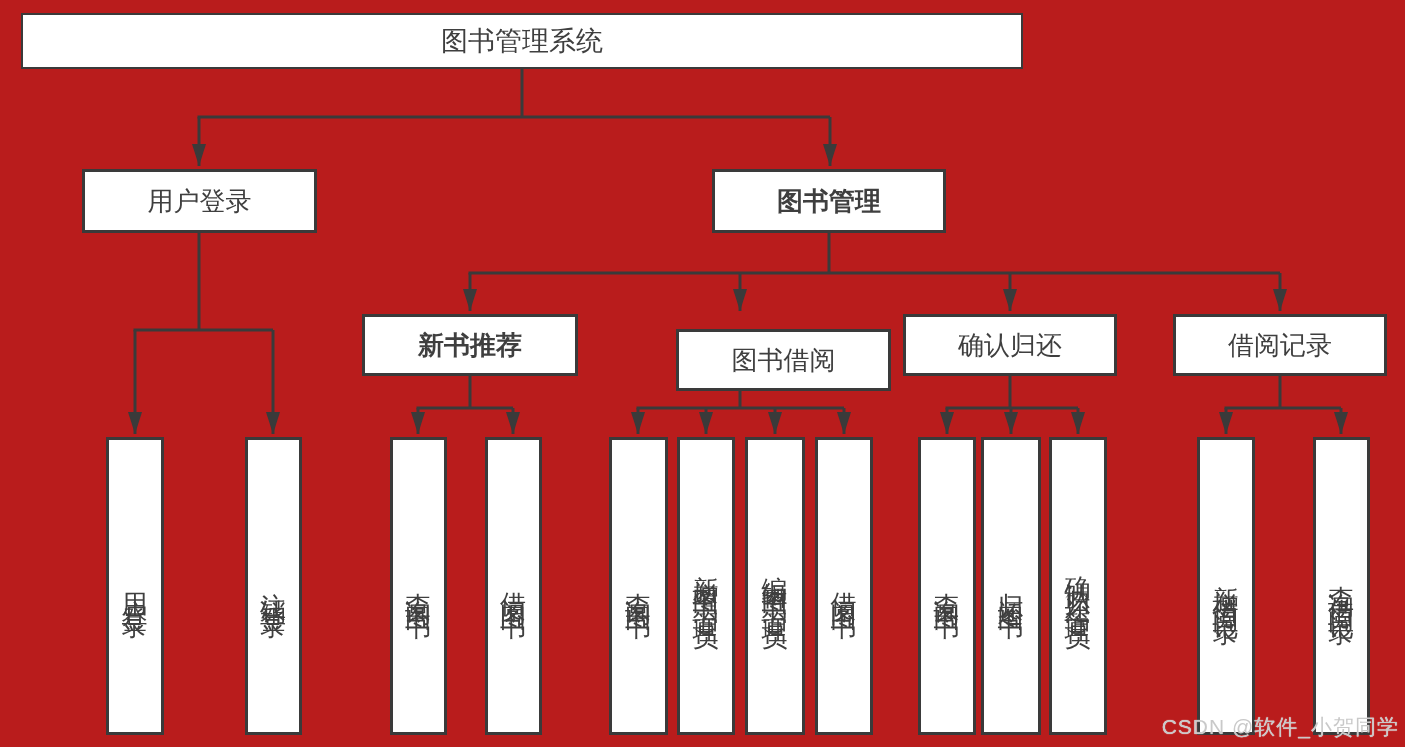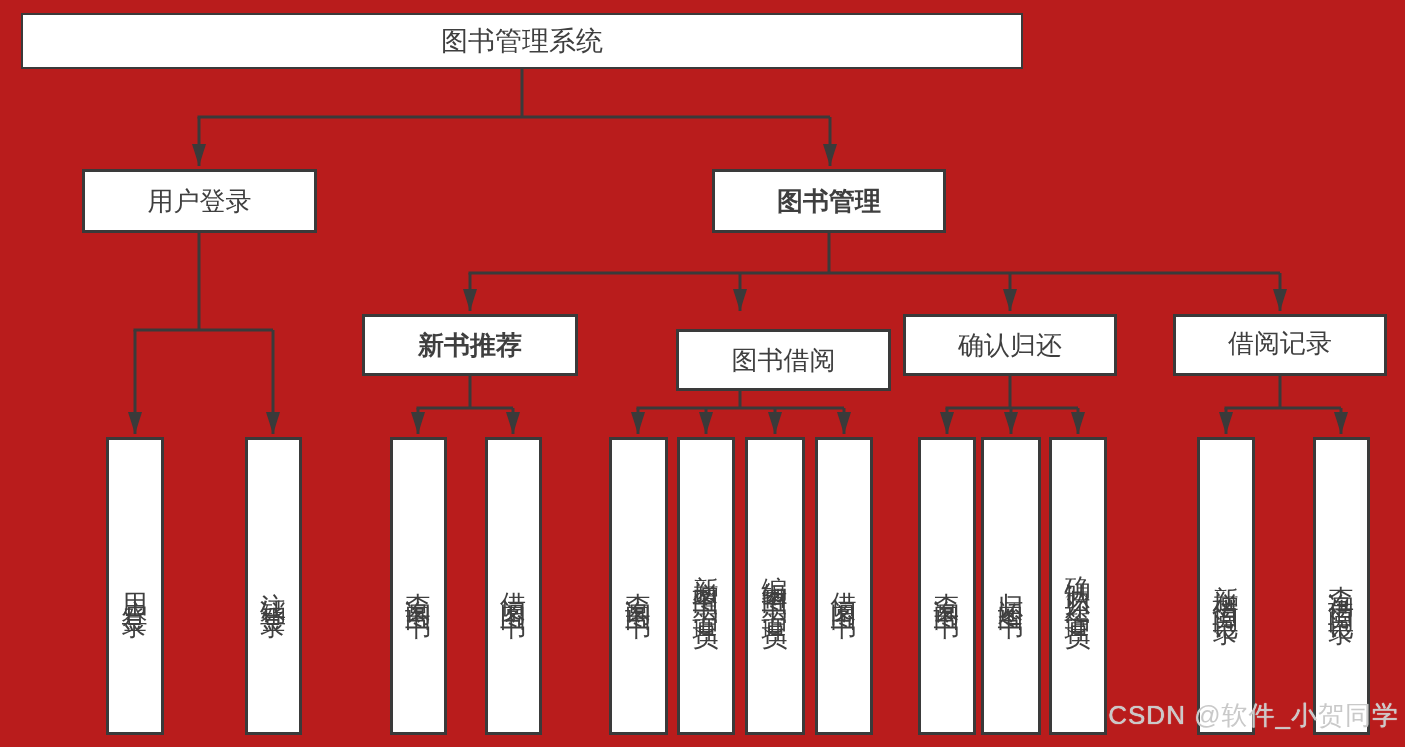--- a/index.html
+++ b/index.html
@@ -40,22 +40,22 @@
     writing-mode: vertical-lr;
     text-orientation: upright;
     letter-spacing: 7px;
     font-size: 26px;
     white-space: nowrap;
   }
 
   .watermark {
     position: absolute;
     right: 6px;
-    bottom: 14px;
-    font-size: 26px;
+    bottom: 6px;
+    font-size: 21px;
     color: #c9c9c9;
     text-shadow: 0 0 1px #ffffff;
     letter-spacing: 1px;
   }
 </style>
 </head>
 <body>
 
 <div class="canvas">
 
@@ -115,21 +115,21 @@
 
   <div class="node" style="left:362px; top:314px; width:216px; height:62px;font-weight:bold;">
     <span>新书推荐</span>
   </div>
   <div class="node" style="left:633px; top:329px; width:215px; height:62px;margin-left:43px;">
     <span>图书借阅</span>
   </div>
   <div class="node" style="left:903px; top:314px; width:214px; height:62px;">
     <span>确认归还</span>
   </div>
-  <div class="node" style="left:1173px; top:314px; width:214px; height:62px;font-family:Liberation Mono, monospace;">
+  <div class="node" style="left:1173px; top:314px; width:214px; height:62px;">
     <span>借阅记录</span>
   </div>
 
   <div class="node v" style="left:106px; top:437px; width:58px; height:298px;">
     <span>用户登录</span>
   </div>
   <div class="node v" style="left:245px; top:437px; width:57px; height:298px;">
     <span>注销登录</span>
   </div>
 

